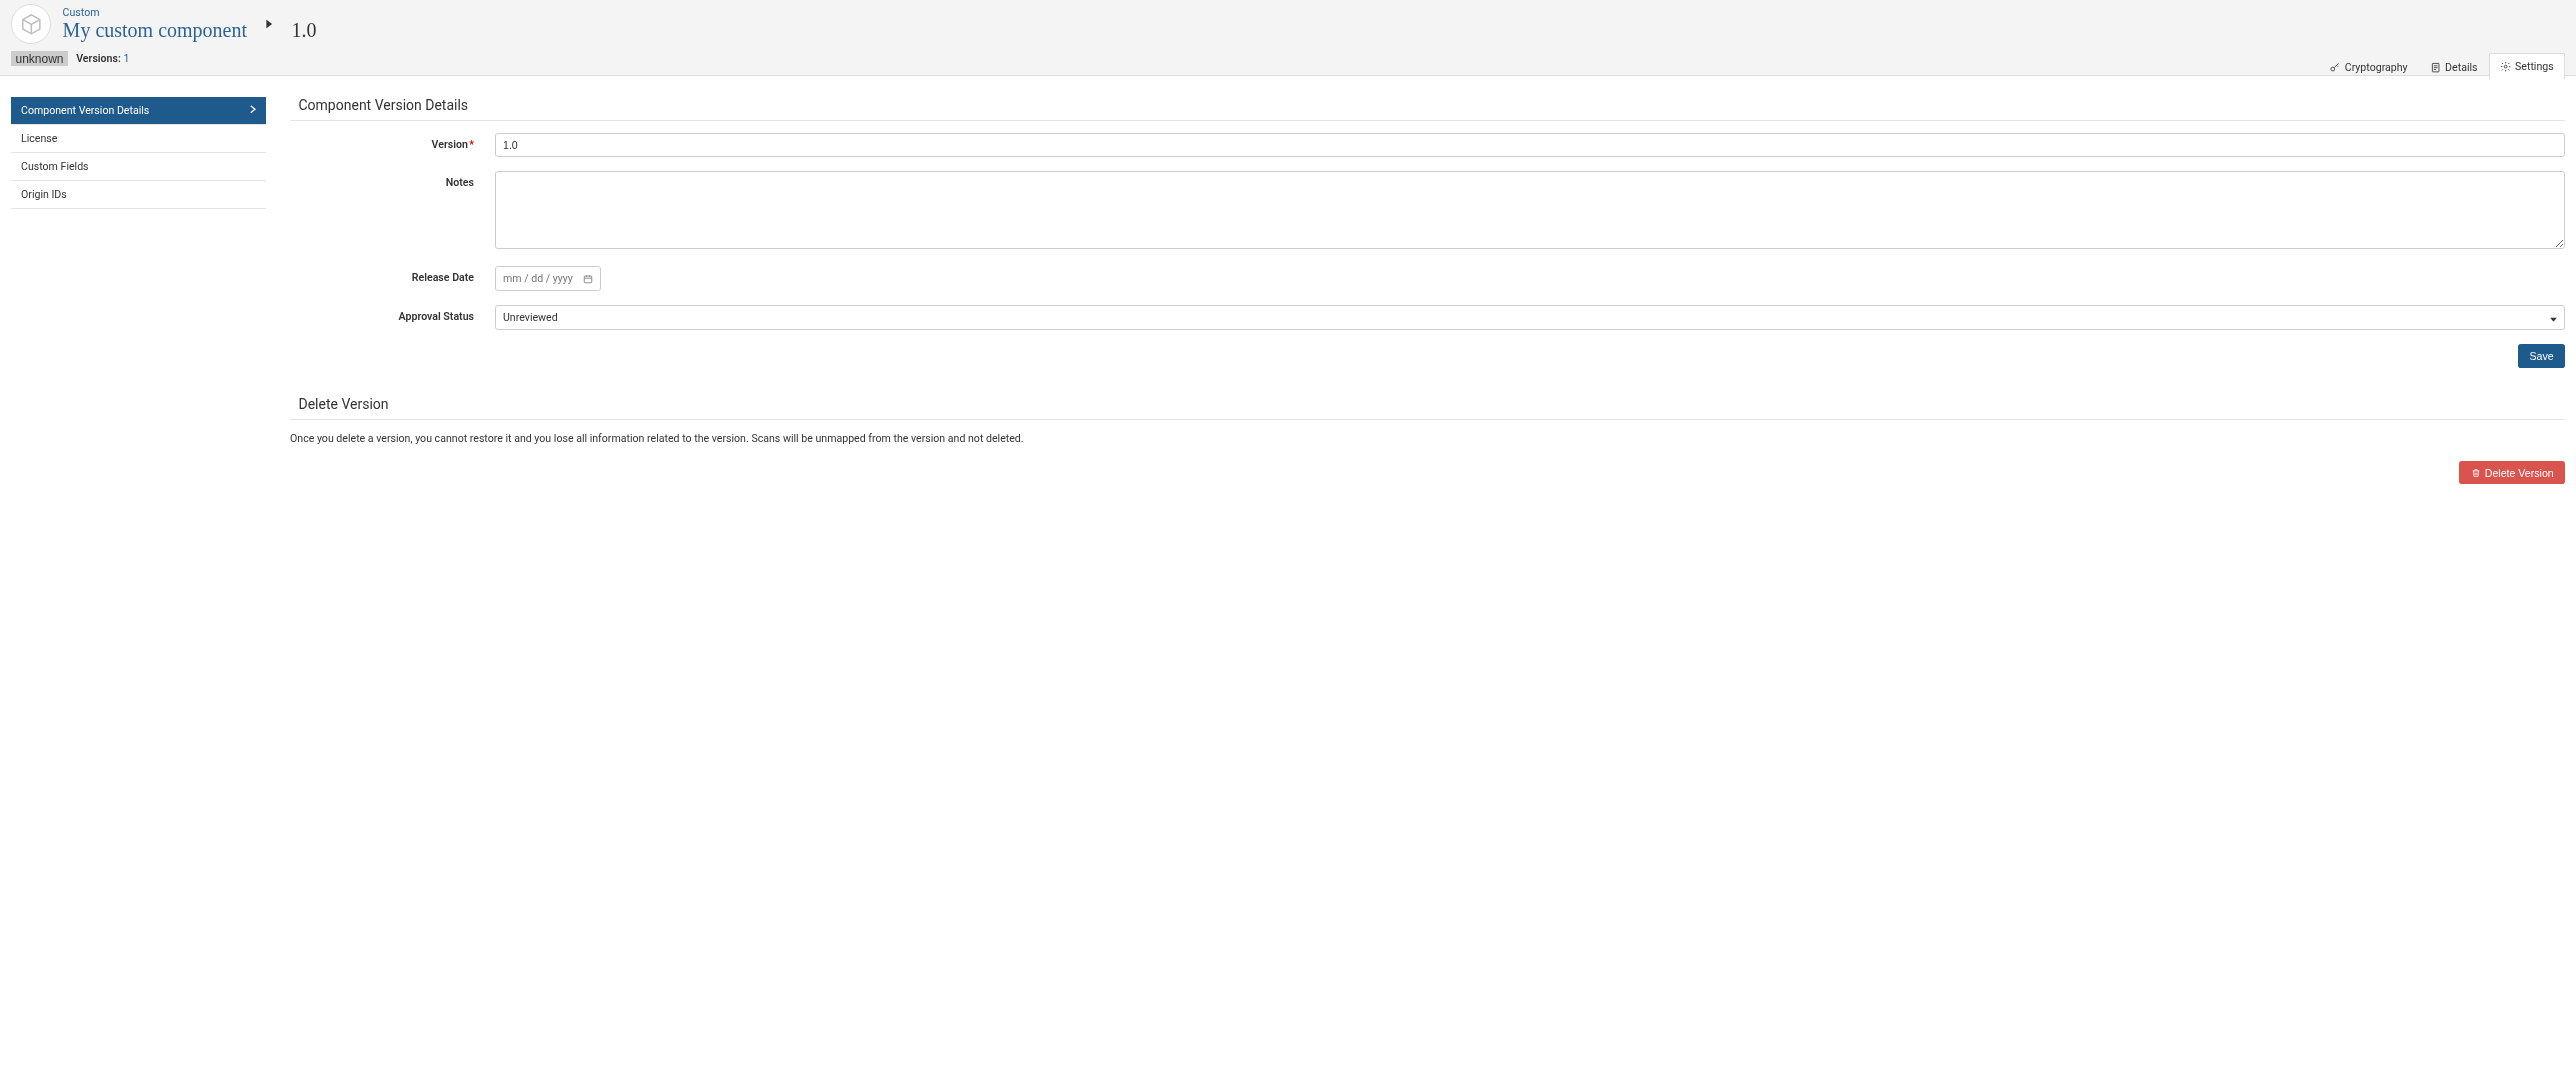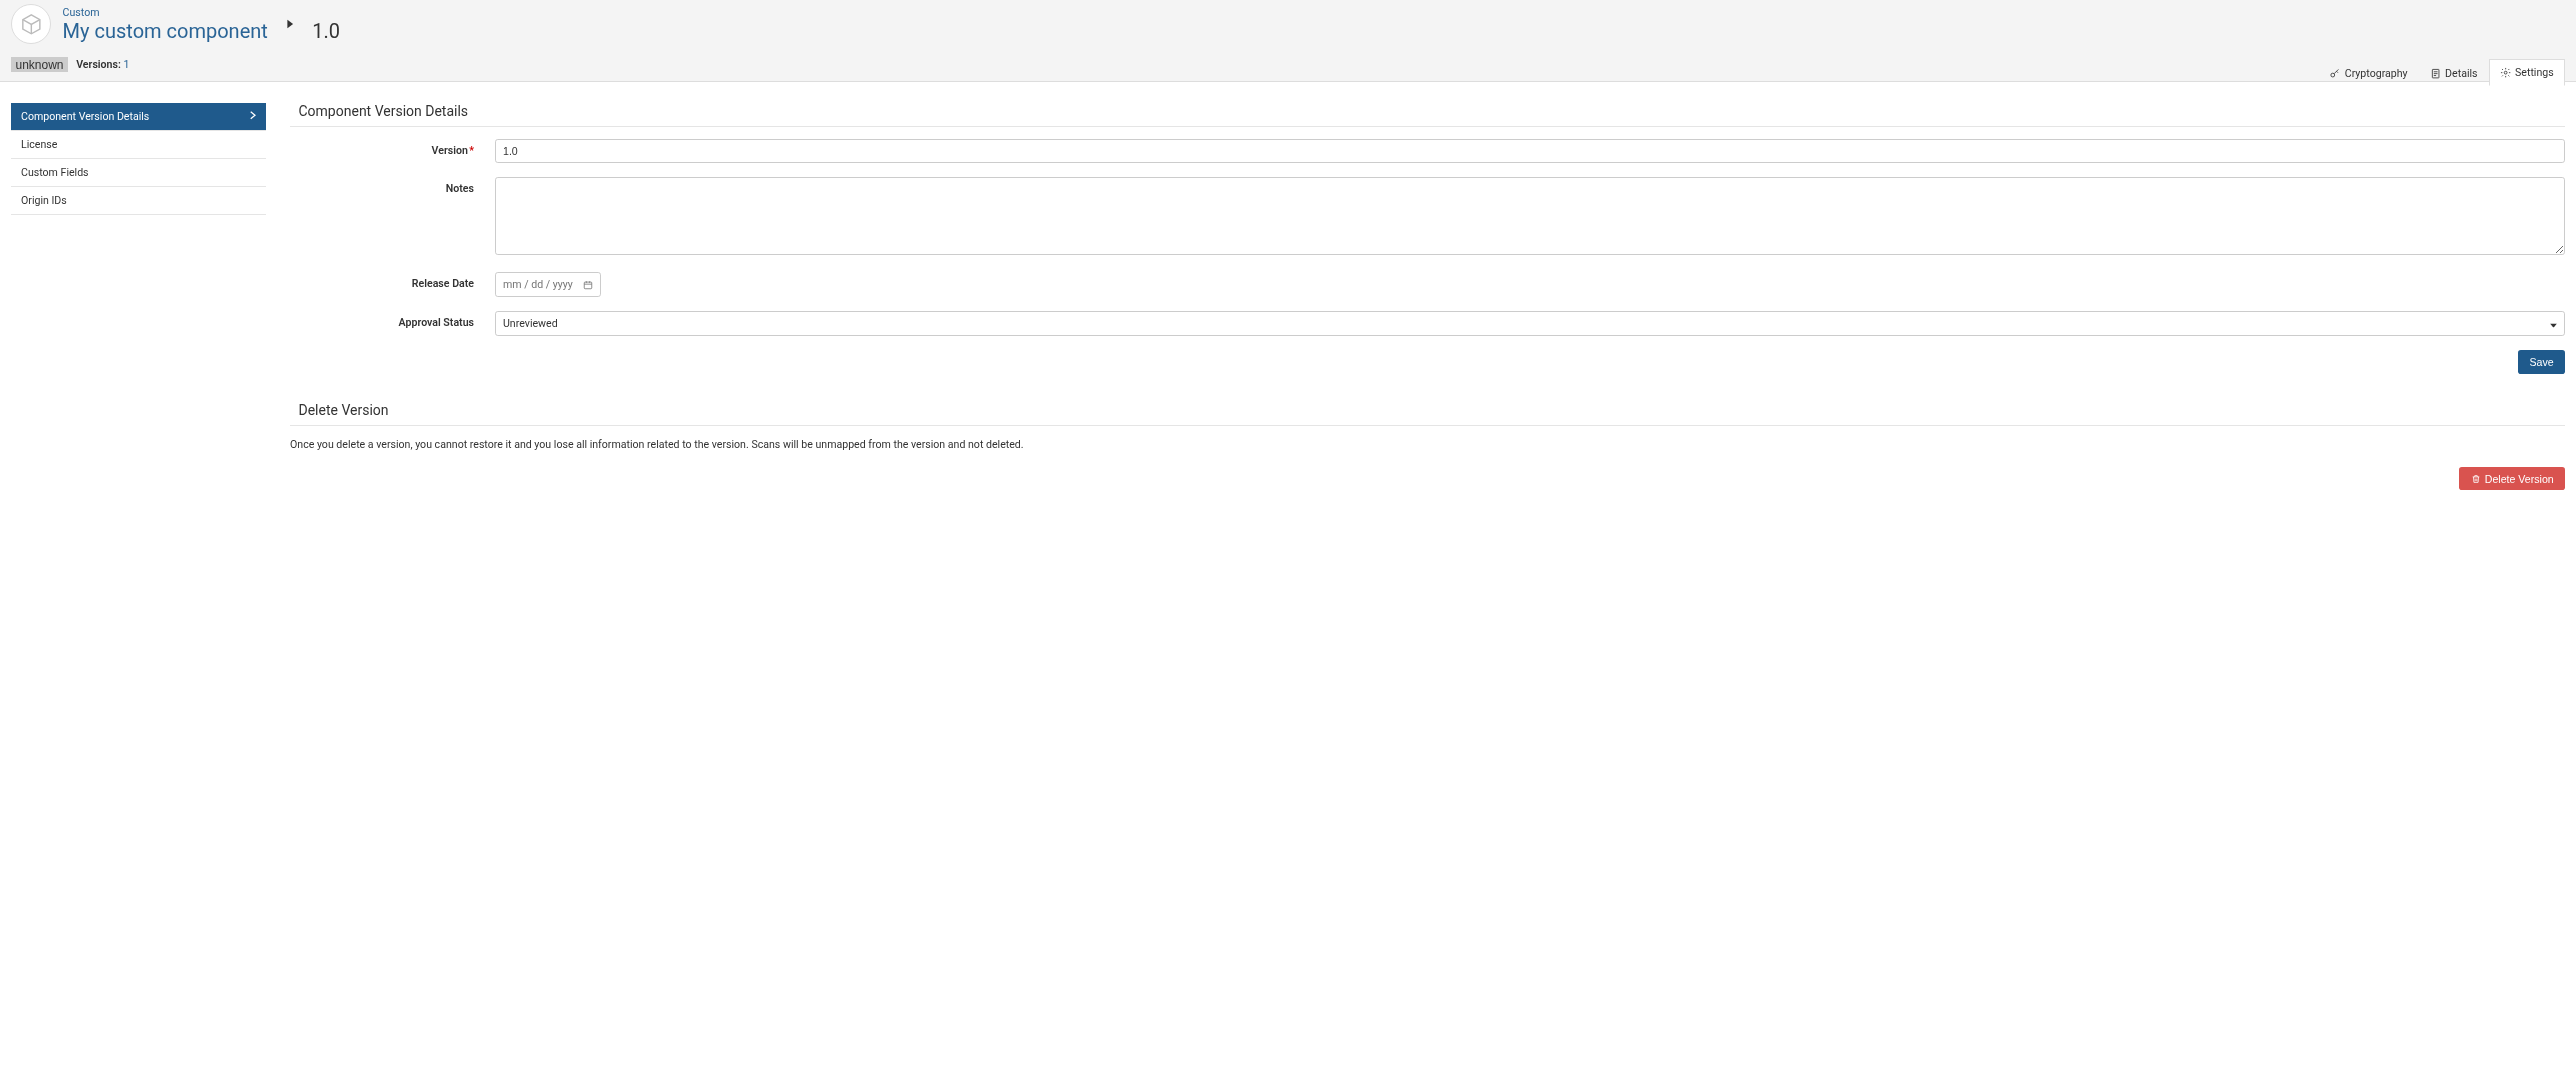--- a/index.html
+++ b/index.html
@@ -13,21 +13,21 @@
   .header {
     background: #f4f4f4;
     border-bottom: 0.7px solid #ddd;
     padding: 4.2px 11.3px 0 11.3px;
     position: relative;
   }
   .header-top {
     display: flex;
     align-items: flex-start;
     gap: 11.3px;
-    margin-bottom: 10px;
+    margin-bottom: 4px;
   }
   .component-icon {
     width: 40px;
     height: 40px;
     border-radius: 50%;
     background: #fff;
     border: 0.7px solid #ddd;
     display: flex;
     align-items: center;
     justify-content: center;
@@ -35,20 +35,21 @@
   }
   .component-icon svg { width: 22.7px; height: 22.7px; }
   .title-block { padding-top: 1.4px; }
   .breadcrumb-link {
     color: #2a6496;
     font-size: 10.6px;
   }
   .title-row {
     display: flex;
     gap: 18px;
+    font-family: Liberation Serif, serif;
   }
   .title-main {
     color: #2a6496;
     font-size: 20px;
     font-weight: 400;
   }
   .title-caret {
     color: #333;
   }
   .title-version {

